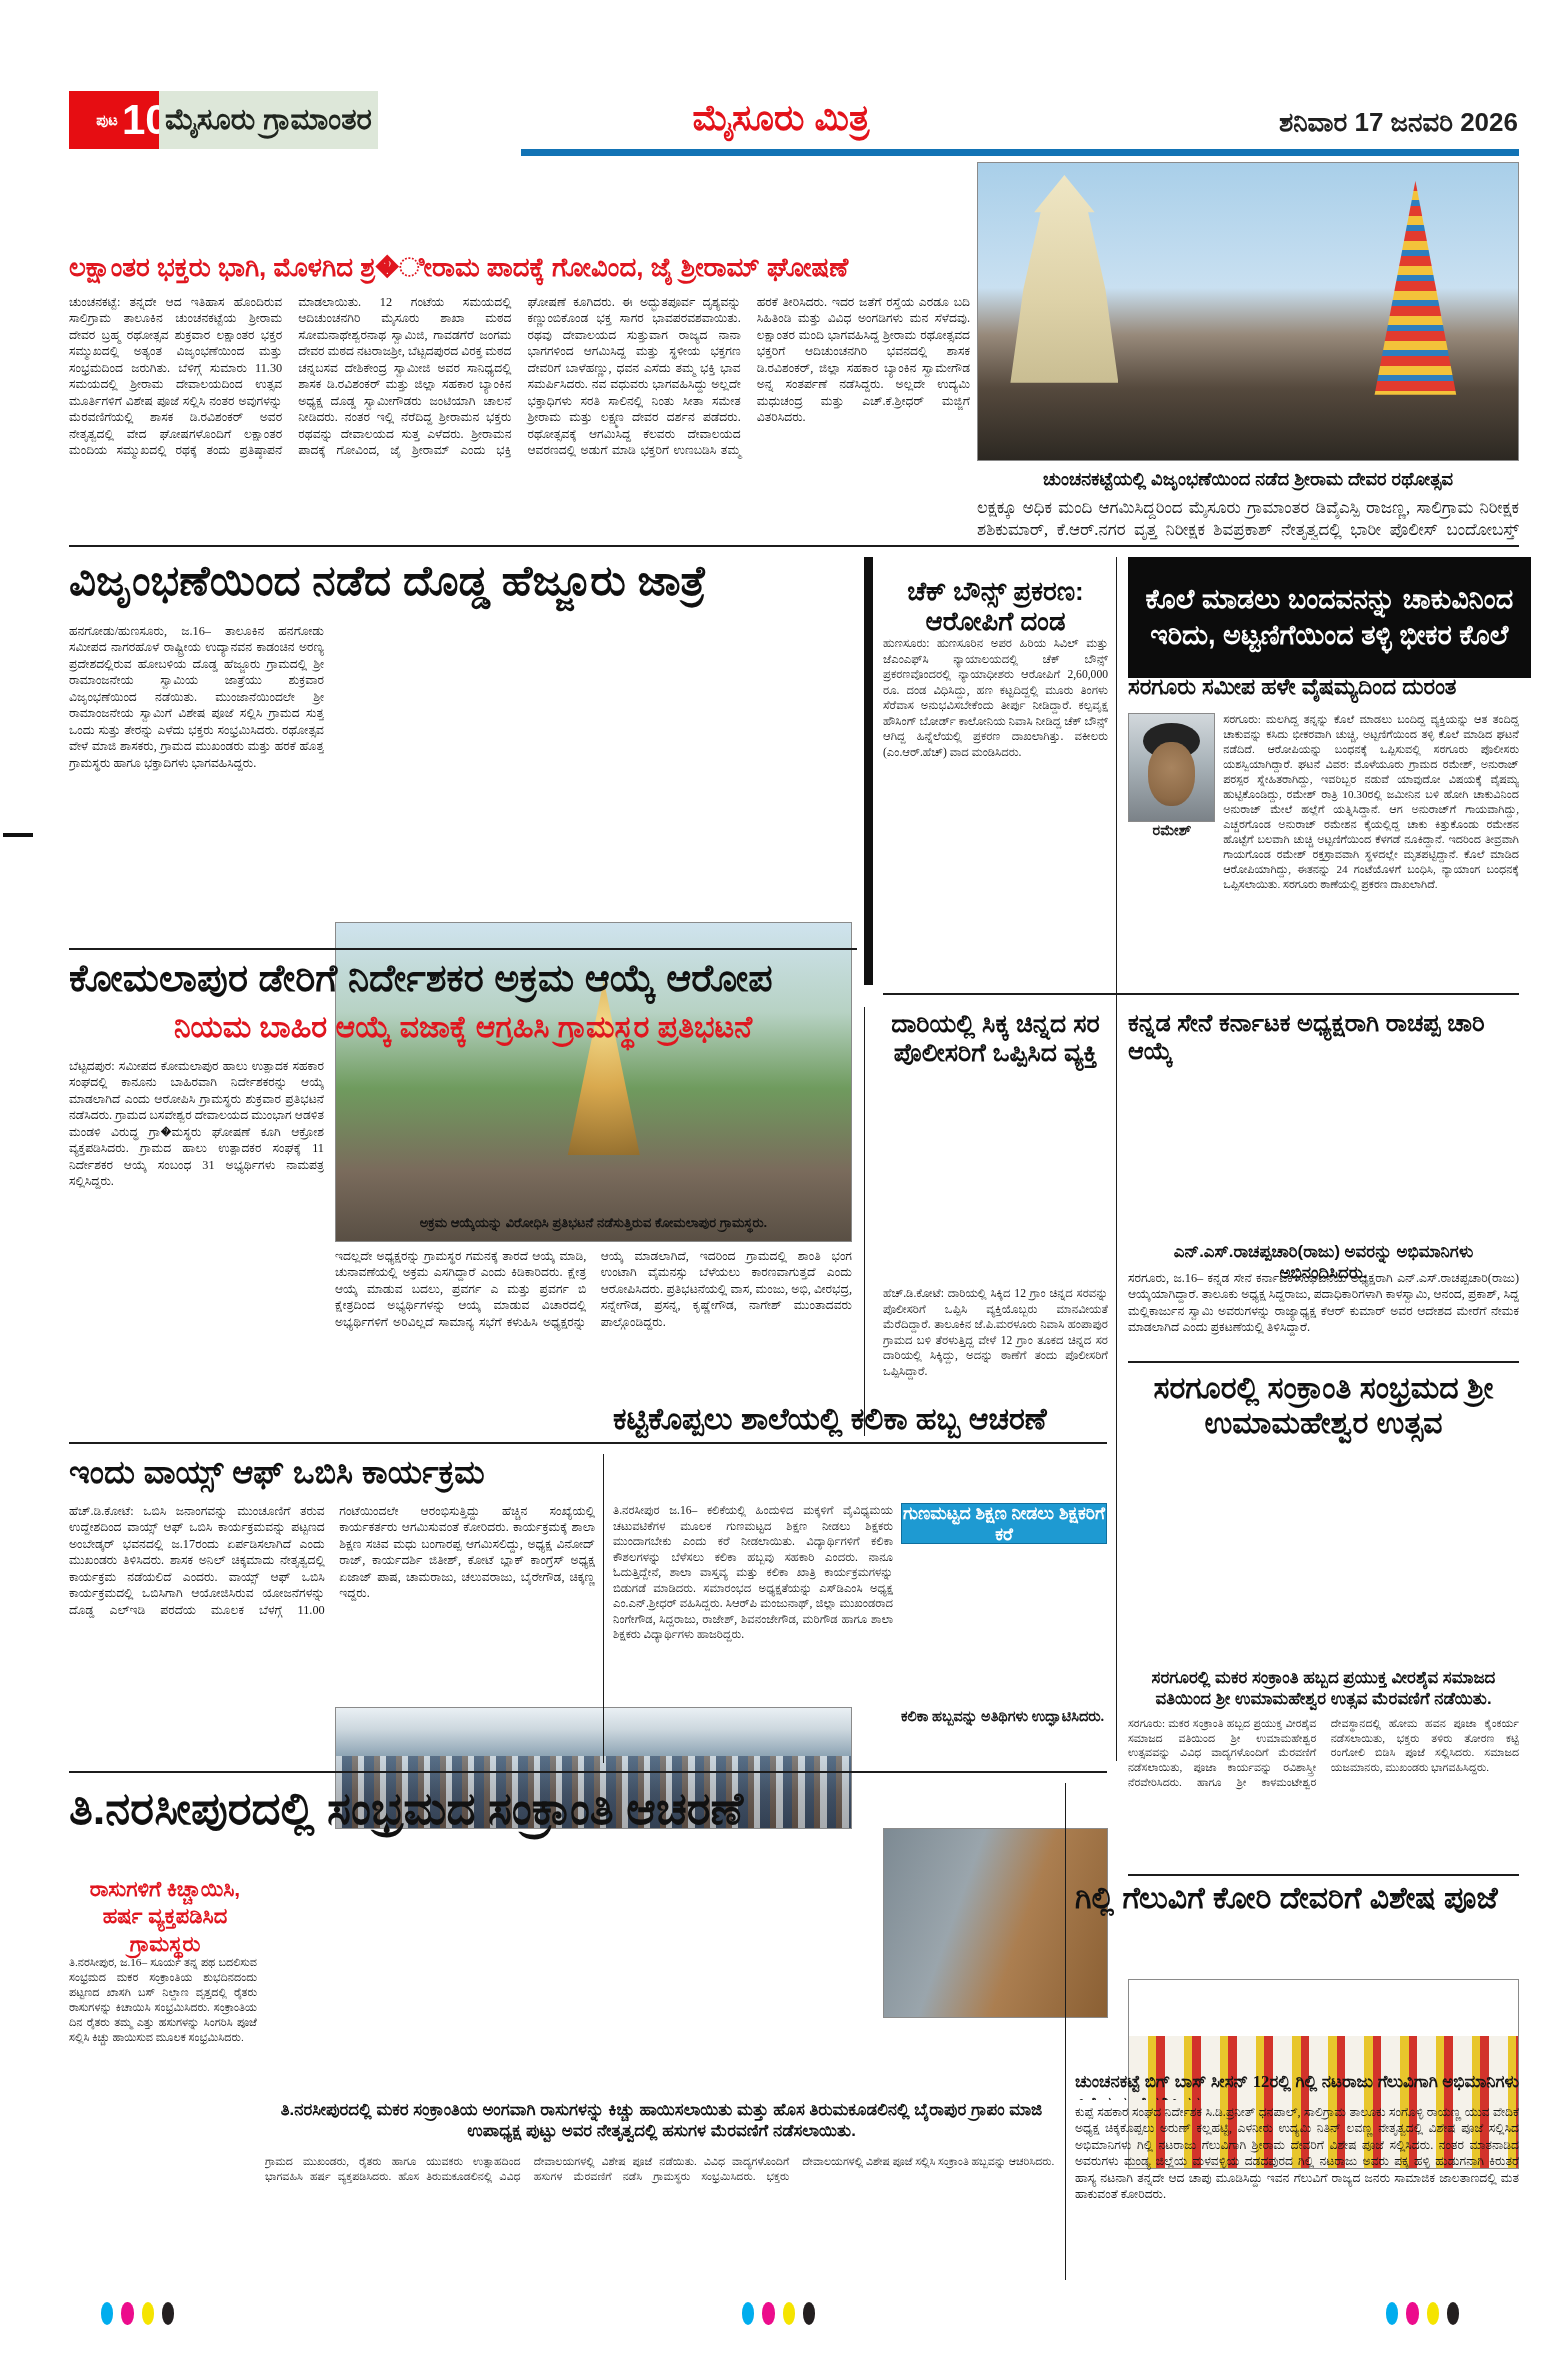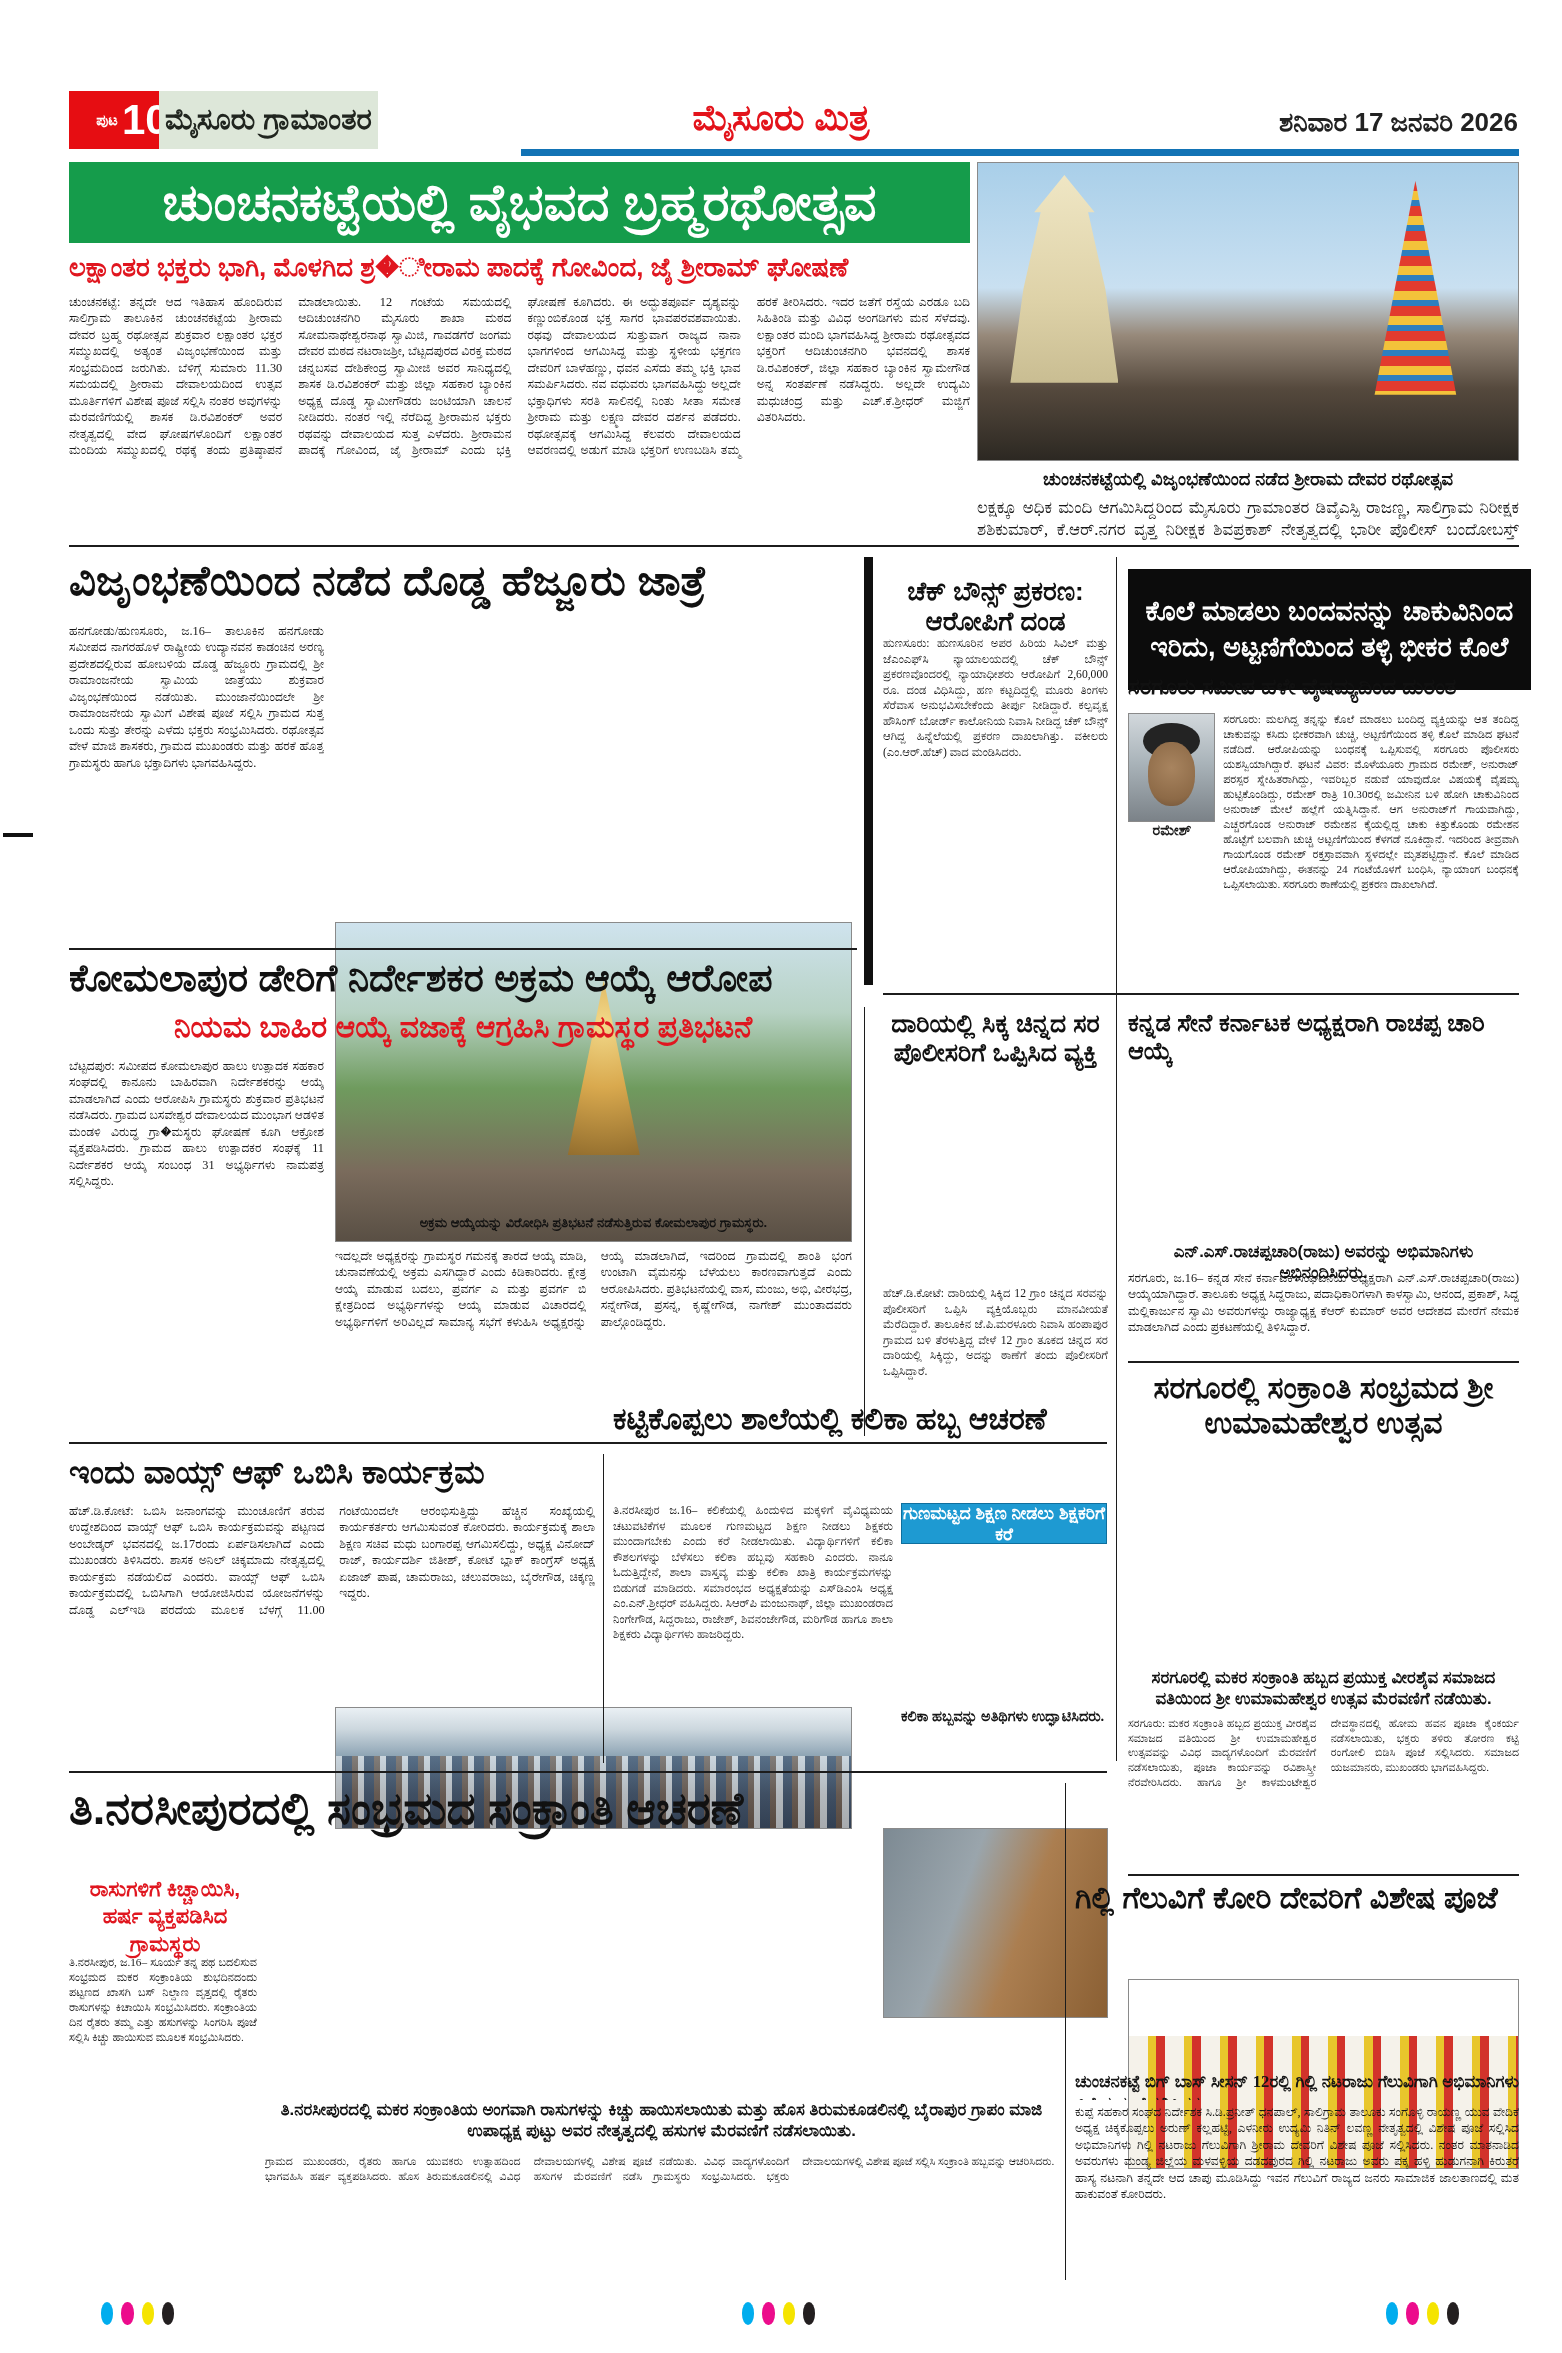--- a/index.html
+++ b/index.html
@@ -15,21 +15,21 @@
   .cap-bold{font-weight:bold;font-size:18px;text-align:center;color:#111;line-height:1.25;}
   .cap-txt{font-family:"Liberation Serif",serif;font-size:16.7px;line-height:1.3;text-align:justify;color:#161616;overflow:hidden;}
   .sub-red{color:#e0161f;font-weight:bold;}
   .hrule{background:#1c1c1c;height:2.2px;}
   .vrule{background:#1c1c1c;width:1.4px;}
   .vrule-thick{background:#101010;width:9.4px;}
   .photo{overflow:hidden;position:relative;border:0.7px solid #8a8a8a;box-sizing:border-box;}
   .greenbox{background:#159c4b;color:#ffffff;display:flex;align-items:center;justify-content:center;
             font-weight:bold;}
   .blackbox{background:#0c0c0c;color:#ffffff;display:flex;align-items:center;justify-content:center;
-            font-weight:bold;text-align:center;margin-top:12px;}
+            font-weight:bold;text-align:center;}
   .bluebox{background:#1e9ad2;color:#ffffff;display:flex;align-items:center;justify-content:center;
            font-weight:bold;text-align:center;border:1.4px solid #0f6f9e;box-sizing:border-box;}
   .pgnum{background:#e60d12;color:#fff;display:flex;align-items:center;justify-content:center;gap:4.3px;padding-left:20px;}
   .edition{background:#dde7d9;color:#20251f;display:flex;align-items:center;justify-content:center;font-weight:bold;}
   .dot{border-radius:50%;width:12.3px;height:22.5px;display:inline-block;margin-right:8px;}
   
   .ph-temple{background:linear-gradient(180deg,#a9cfe9 0%,#c9e0f1 42%,#97897a 58%,#55493d 76%,#2c2822 100%);}
   .ph-temple .tower{position:absolute;left:6%;top:4%;width:20%;height:70%;
       background:linear-gradient(180deg,#efe6c4 0%,#ded2a8 60%,#c9bd92 100%);
       clip-path:polygon(50% 0,78% 18%,72% 18%,88% 55%,100% 100%,0 100%,12% 55%,28% 18%,22% 18%);}
@@ -59,21 +59,20 @@
 
   <div class="abs pgnum" style="left:69px;top:91px;width:87px;height:58px;">
     <span style="font-size:14.5px;font-weight:bold;">ಪುಟ</span>
     <span style="font-size:42px;font-weight:bold;line-height:1;">10</span>
   </div>
   <div class="abs edition" style="left:159px;top:91px;width:219px;height:58px;font-size:29px;">ಮೈಸೂರು ಗ್ರಾಮಾಂತರ</div>
   <div class="abs" style="left:636px;top:97px;width:290px;height:45px;text-align:center;font-size:36px;font-weight:bold;color:#e3131b;">ಮೈಸೂರು ಮಿತ್ರ</div>
   <div class="abs" style="left:1188px;top:107px;width:330px;height:32px;text-align:right;font-size:26px;font-weight:bold;color:#222;">ಶನಿವಾರ 17 ಜನವರಿ 2026</div>
   <div class="abs" style="left:521px;top:149px;width:998px;height:7.2px;background:#1273b5;"></div>
 
-  <div class="abs greenbox" style="left:69px;top:162px;width:901px;height:81px;font-size:51px;">ಚುಂಚನಕಟ್ಟೆಯಲ್ಲಿ ವೈಭವದ ಬ್ರಹ್ಮರಥೋತ್ಸವ</div>
   <div class="abs sub-red" style="left:69px;top:252px;width:901px;height:33px;font-size:26px;line-height:1.2;">ಲಕ್ಷಾಂತರ ಭಕ್ತರು ಭಾಗಿ, ಮೊಳಗಿದ ಶ್ರ�ೀರಾಮ ಪಾದಕ್ಕೆ ಗೋವಿಂದ, ಜೈ ಶ್ರೀರಾಮ್ ಘೋಷಣೆ</div>
   <div class="abs body-txt cols4" style="left:69px;top:294px;width:901px;height:245px;">ಚುಂಚನಕಟ್ಟೆ: ತನ್ನದೇ ಆದ ಇತಿಹಾಸ ಹೊಂದಿರುವ ಸಾಲಿಗ್ರಾಮ ತಾಲೂಕಿನ ಚುಂಚನಕಟ್ಟೆಯ ಶ್ರೀರಾಮ ದೇವರ ಬ್ರಹ್ಮ ರಥೋತ್ಸವ ಶುಕ್ರವಾರ ಲಕ್ಷಾಂತರ ಭಕ್ತರ ಸಮ್ಮುಖದಲ್ಲಿ ಅತ್ಯಂತ ವಿಜೃಂಭಣೆಯಿಂದ ಮತ್ತು ಸಂಭ್ರಮದಿಂದ ಜರುಗಿತು. ಬೆಳಿಗ್ಗೆ ಸುಮಾರು 11.30 ಸಮಯದಲ್ಲಿ ಶ್ರೀರಾಮ ದೇವಾಲಯದಿಂದ ಉತ್ಸವ ಮೂರ್ತಿಗಳಿಗೆ ವಿಶೇಷ ಪೂಜೆ ಸಲ್ಲಿಸಿ ನಂತರ ಅವುಗಳನ್ನು ಮೆರವಣಿಗೆಯಲ್ಲಿ ಶಾಸಕ ಡಿ.ರವಿಶಂಕರ್ ಅವರ ನೇತೃತ್ವದಲ್ಲಿ ವೇದ ಘೋಷಗಳೊಂದಿಗೆ ಲಕ್ಷಾಂತರ ಮಂದಿಯ ಸಮ್ಮುಖದಲ್ಲಿ ರಥಕ್ಕೆ ತಂದು ಪ್ರತಿಷ್ಠಾಪನೆ ಮಾಡಲಾಯಿತು. 12 ಗಂಟೆಯ ಸಮಯದಲ್ಲಿ ಆದಿಚುಂಚನಗಿರಿ ಮೈಸೂರು ಶಾಖಾ ಮಠದ ಸೋಮನಾಥೇಶ್ವರನಾಥ ಸ್ವಾಮಿಜಿ, ಗಾವಡಗೆರೆ ಜಂಗಮ ದೇವರ ಮಠದ ನಟರಾಜಶ್ರೀ, ಬೆಟ್ಟದಪುರದ ವಿರಕ್ತ ಮಠದ ಚನ್ನಬಸವ ದೇಶಿಕೇಂದ್ರ ಸ್ವಾಮೀಜಿ ಅವರ ಸಾನಿಧ್ಯದಲ್ಲಿ ಶಾಸಕ ಡಿ.ರವಿಶಂಕರ್ ಮತ್ತು ಜಿಲ್ಲಾ ಸಹಕಾರ ಬ್ಯಾಂಕಿನ ಅಧ್ಯಕ್ಷ ದೊಡ್ಡ ಸ್ವಾಮೀಗೌಡರು ಜಂಟಿಯಾಗಿ ಚಾಲನೆ ನೀಡಿದರು. ನಂತರ ಇಲ್ಲಿ ನೆರೆದಿದ್ದ ಶ್ರೀರಾಮನ ಭಕ್ತರು ರಥವನ್ನು ದೇವಾಲಯದ ಸುತ್ತ ಎಳೆದರು. ಶ್ರೀರಾಮನ ಪಾದಕ್ಕೆ ಗೋವಿಂದ, ಜೈ ಶ್ರೀರಾಮ್ ಎಂದು ಭಕ್ತಿ ಘೋಷಣೆ ಕೂಗಿದರು. ಈ ಅದ್ಭುತಪೂರ್ವ ದೃಶ್ಯವನ್ನು ಕಣ್ಣುಂಬಿಕೊಂಡ ಭಕ್ತ ಸಾಗರ ಭಾವಪರವಶವಾಯಿತು. ರಥವು ದೇವಾಲಯದ ಸುತ್ತುವಾಗ ರಾಜ್ಯದ ನಾನಾ ಭಾಗಗಳಿಂದ ಆಗಮಿಸಿದ್ದ ಮತ್ತು ಸ್ಥಳೀಯ ಭಕ್ತಗಣ ದೇವರಿಗೆ ಬಾಳೆಹಣ್ಣು, ಧವನ ಎಸೆದು ತಮ್ಮ ಭಕ್ತಿ ಭಾವ ಸಮರ್ಪಿಸಿದರು. ನವ ವಧುವರು ಭಾಗವಹಿಸಿದ್ದು ಅಲ್ಲದೇ ಭಕ್ತಾಧಿಗಳು ಸರತಿ ಸಾಲಿನಲ್ಲಿ ನಿಂತು ಸೀತಾ ಸಮೇತ ಶ್ರೀರಾಮ ಮತ್ತು ಲಕ್ಷ್ಮಣ ದೇವರ ದರ್ಶನ ಪಡೆದರು. ರಥೋತ್ಸವಕ್ಕೆ ಆಗಮಿಸಿದ್ದ ಕೆಲವರು ದೇವಾಲಯದ ಆವರಣದಲ್ಲಿ ಅಡುಗೆ ಮಾಡಿ ಭಕ್ತರಿಗೆ ಉಣಬಡಿಸಿ ತಮ್ಮ ಹರಕೆ ತೀರಿಸಿದರು. ಇದರ ಜತೆಗೆ ರಸ್ತೆಯ ಎರಡೂ ಬದಿ ಸಿಹಿತಿಂಡಿ ಮತ್ತು ವಿವಿಧ ಅಂಗಡಿಗಳು ಮನ ಸೆಳೆದವು. ಲಕ್ಷಾಂತರ ಮಂದಿ ಭಾಗವಹಿಸಿದ್ದ ಶ್ರೀರಾಮ ರಥೋತ್ಸವದ ಭಕ್ತರಿಗೆ ಆದಿಚುಂಚನಗಿರಿ ಭವನದಲ್ಲಿ ಶಾಸಕ ಡಿ.ರವಿಶಂಕರ್, ಜಿಲ್ಲಾ ಸಹಕಾರ ಬ್ಯಾಂಕಿನ ಸ್ವಾಮೇಗೌಡ ಅನ್ನ ಸಂತರ್ಪಣೆ ನಡೆಸಿದ್ದರು. ಅಲ್ಲದೇ ಉದ್ಯಮಿ ಮಧುಚಂದ್ರ ಮತ್ತು ಎಚ್.ಕೆ.ಶ್ರೀಧರ್ ಮಜ್ಜಿಗೆ ವಿತರಿಸಿದರು.</div>
   <div class="abs photo ph-temple" style="left:977px;top:162px;width:542px;height:299px;">
     <div class="tower"></div>
     <div class="chariot"></div>
   </div>
   <div class="abs cap-bold" style="left:977px;top:468px;width:542px;height:26px;">ಚುಂಚನಕಟ್ಟೆಯಲ್ಲಿ ವಿಜೃಂಭಣೆಯಿಂದ ನಡೆದ ಶ್ರೀರಾಮ ದೇವರ ರಥೋತ್ಸವ</div>
   <div class="abs cap-txt" style="left:977px;top:497px;width:542px;height:43px;">ಲಕ್ಷಕ್ಕೂ ಅಧಿಕ ಮಂದಿ ಆಗಮಿಸಿದ್ದರಿಂದ ಮೈಸೂರು ಗ್ರಾಮಾಂತರ ಡಿವೈಎಸ್ಪಿ ರಾಜಣ್ಣ, ಸಾಲಿಗ್ರಾಮ ನಿರೀಕ್ಷಕ ಶಶಿಕುಮಾರ್, ಕೆ.ಆರ್.ನಗರ ವೃತ್ತ ನಿರೀಕ್ಷಕ ಶಿವಪ್ರಕಾಶ್ ನೇತೃತ್ವದಲ್ಲಿ ಭಾರೀ ಪೊಲೀಸ್ ಬಂದೋಬಸ್ತ್ ಮಾಡಲಾಗಿತ್ತು.</div>
 
   <div class="abs hrule" style="left:69px;top:545px;width:1450px;"></div>

